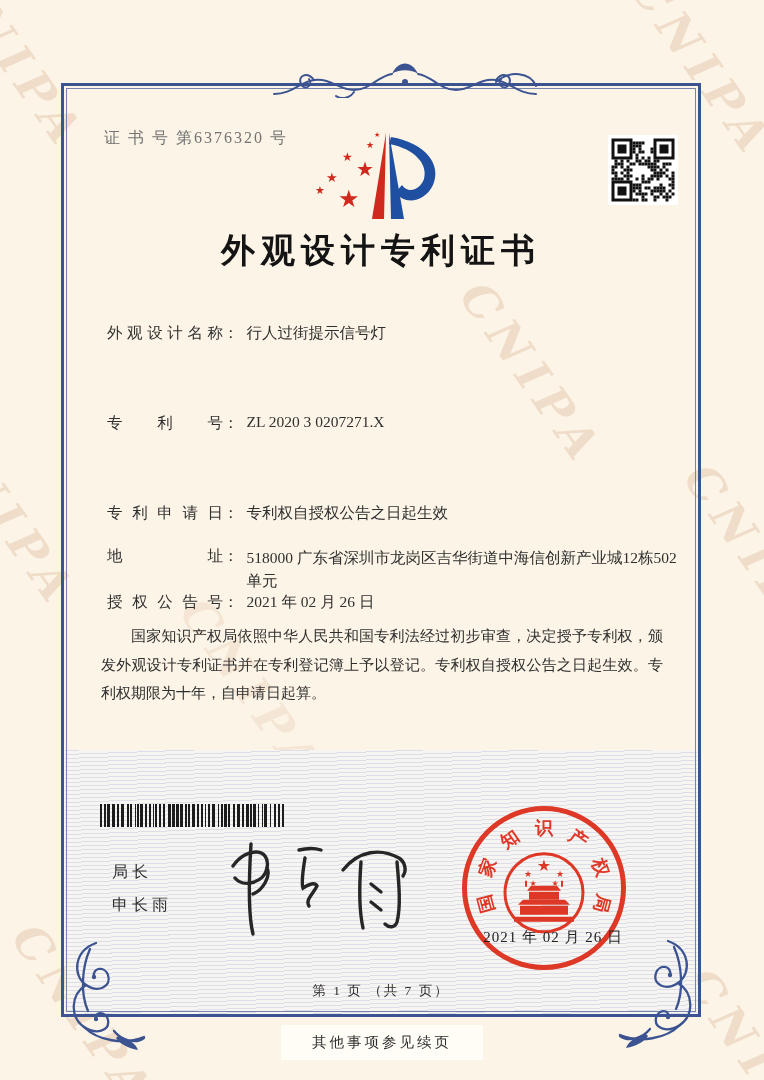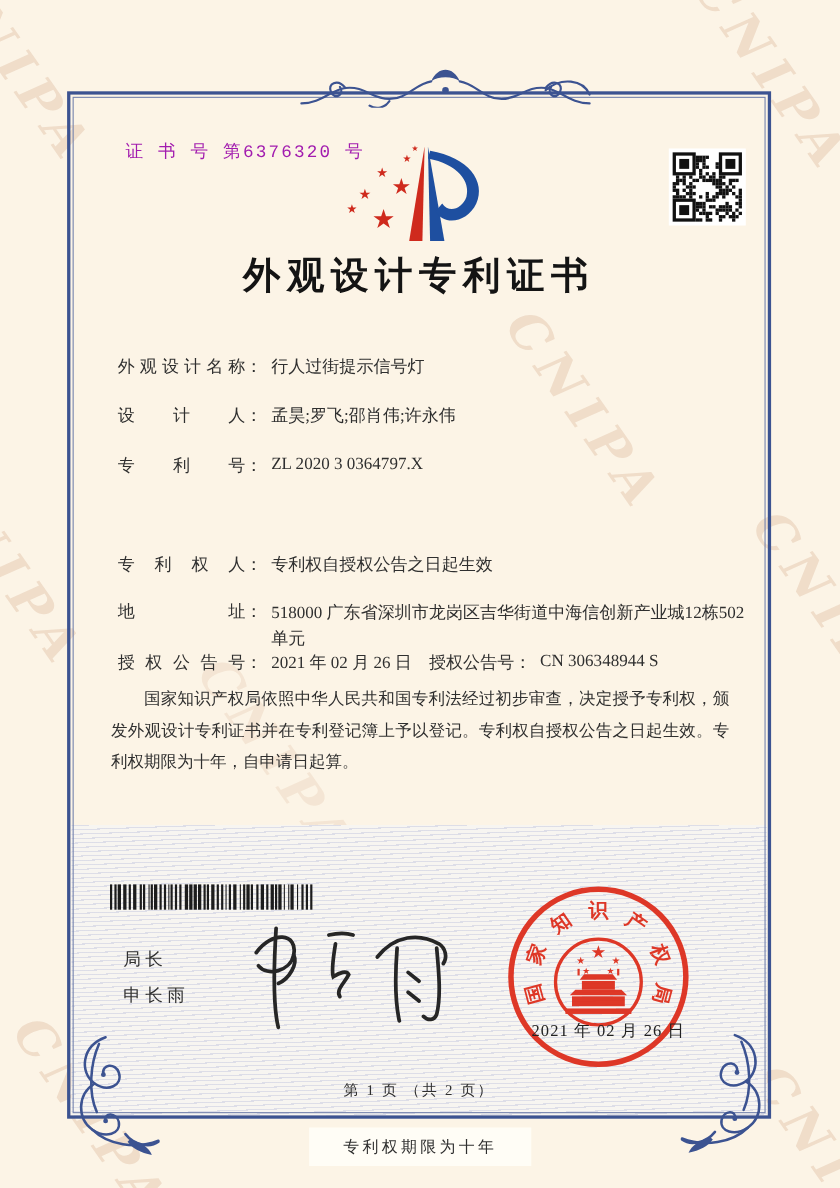--- a/index.html
+++ b/index.html
@@ -18,21 +18,21 @@
 
   
   .frame{position:absolute;z-index:3;left:61px;top:83px;width:640px;height:934px;
       box-sizing:border-box;border:3px solid #3c5391;}
   .frame-inner{position:absolute;inset:2px;border:1px solid #7583ad;}
 
   .flourish{position:absolute;z-index:4;}
 
   
   .abs{position:absolute;z-index:5;}
-  .cert-no{left:114px;top:128px;font-size:16px;letter-spacing:2px;color:#a21caf;font-family:Liberation Mono, monospace;}
+  .cert-no{left:104px;top:128px;font-size:16px;letter-spacing:2px;color:#737373;}
   .title{left:61px;top:228px;width:640px;text-align:center;font-size:34px;font-weight:bold;
          letter-spacing:6px;color:#141414;}
 
   .row{left:107px;font-size:15.5px;white-space:nowrap;}
   .label{display:inline-block;width:116px;text-align:justify;text-align-last:justify;vertical-align:top;}
   .colon{display:inline-block;margin-right:8px;vertical-align:top;}
   .value{display:inline-block;vertical-align:top;}
   .value.wrap{white-space:normal;width:444px;line-height:23px;font-family:Liberation Serif, serif;}
   .pair2{position:absolute;left:283px;top:0;white-space:nowrap;}
 
@@ -296,35 +296,31 @@
         <rect x="4.5" y="46.5" width="15" height="15" fill="#fff"></rect>
         <rect x="7.5" y="49.5" width="9" height="9" fill="#111"></rect>
       </svg>
   </div>
 
   <div class="abs title">外观设计专利证书</div>
 
   <div class="abs row" style="top:323px">
     <span class="label">外观设计名称</span><span class="colon">：</span><span class="value">行人过街提示信号灯</span>
   </div>
-  <div class="abs row" style="top:368px">
-    <span class="label">设计人</span><span class="colon">：</span><span class="value">孟昊;罗飞;邵肖伟;许永伟</span>
-  </div>
   <div class="abs row" style="top:413px">
-    <span class="label">专利号</span><span class="colon">：</span><span class="value">ZL 2020 3 0364797.X</span>
+    <span class="label">专利号</span><span class="colon">：</span><span class="value">ZL 2020 3 0207271.X</span>
   </div>
   <div class="abs row" style="top:503px">
-    <span class="label">专利权人</span><span class="colon">：</span><span class="value">专利权自授权公告之日起生效</span>
+    <span class="label">专利申请日</span><span class="colon">：</span><span class="value">专利权自授权公告之日起生效</span>
   </div>
   <div class="abs row" style="top:546px">
     <span class="label">地址</span><span class="colon">：</span><span class="value wrap">518000 广东省深圳市龙岗区吉华街道中海信创新产业城12栋502单元</span>
   </div>
   <div class="abs row" style="top:592px;width:560px">
     <span class="label">授权公告号</span><span class="colon">：</span><span class="value">2021 年 02 月 26 日</span>
-    <span class="pair2"><span>授权公告号</span><span class="colon">：</span><span class="value">CN 306348944 S</span></span>
   </div>
 
   <div class="paras">
     <p>国家知识产权局依照中华人民共和国专利法经过初步审查，决定授予专利权，颁发外观设计专利证书并在专利登记簿上予以登记。专利权自授权公告之日起生效。专利权期限为十年，自申请日起算。</p>
   </div>
 
   <div class="barcode" id="barcode">
       <span style="width:2px"></span>
       <i style="width:2px"></i>
       <span style="width:2px"></span>
@@ -459,16 +455,16 @@
         <path d="M18,60 h52 l-5,-5 h-42 Z"></path>
         <rect x="20" y="61" width="48" height="9"></rect>
         <rect x="14" y="72" width="60" height="5"></rect>
         <rect x="25" y="36" width="2" height="6"></rect>
         <rect x="61" y="36" width="2" height="6"></rect>
       </g>
     </svg>
   </div>
   <div class="seal-date">2021 年 02 月 26 日</div>
 
-  <div class="page-footer">第 1 页 （共 2 页）</div>
-  <div class="cont-strip">专利权期限为十年</div>
+  <div class="page-footer">第 1 页 （共 7 页）</div>
+  <div class="cont-strip">其他事项参见续页</div>
 
 </div>
 
 </body></html>

